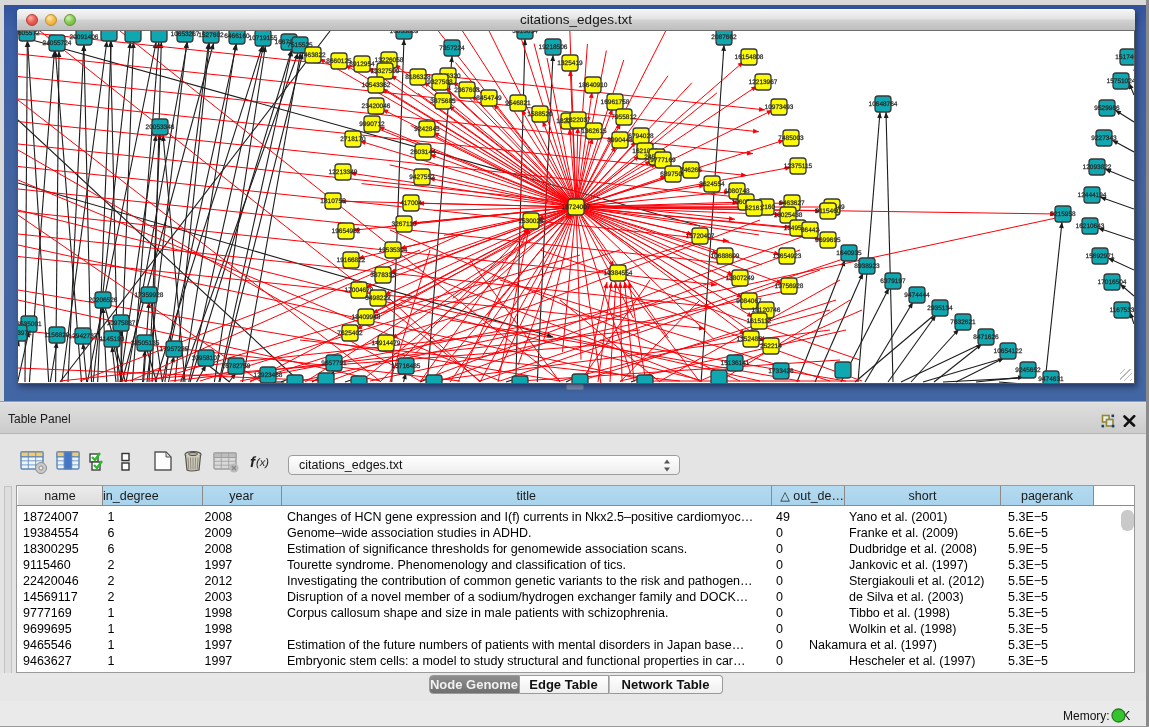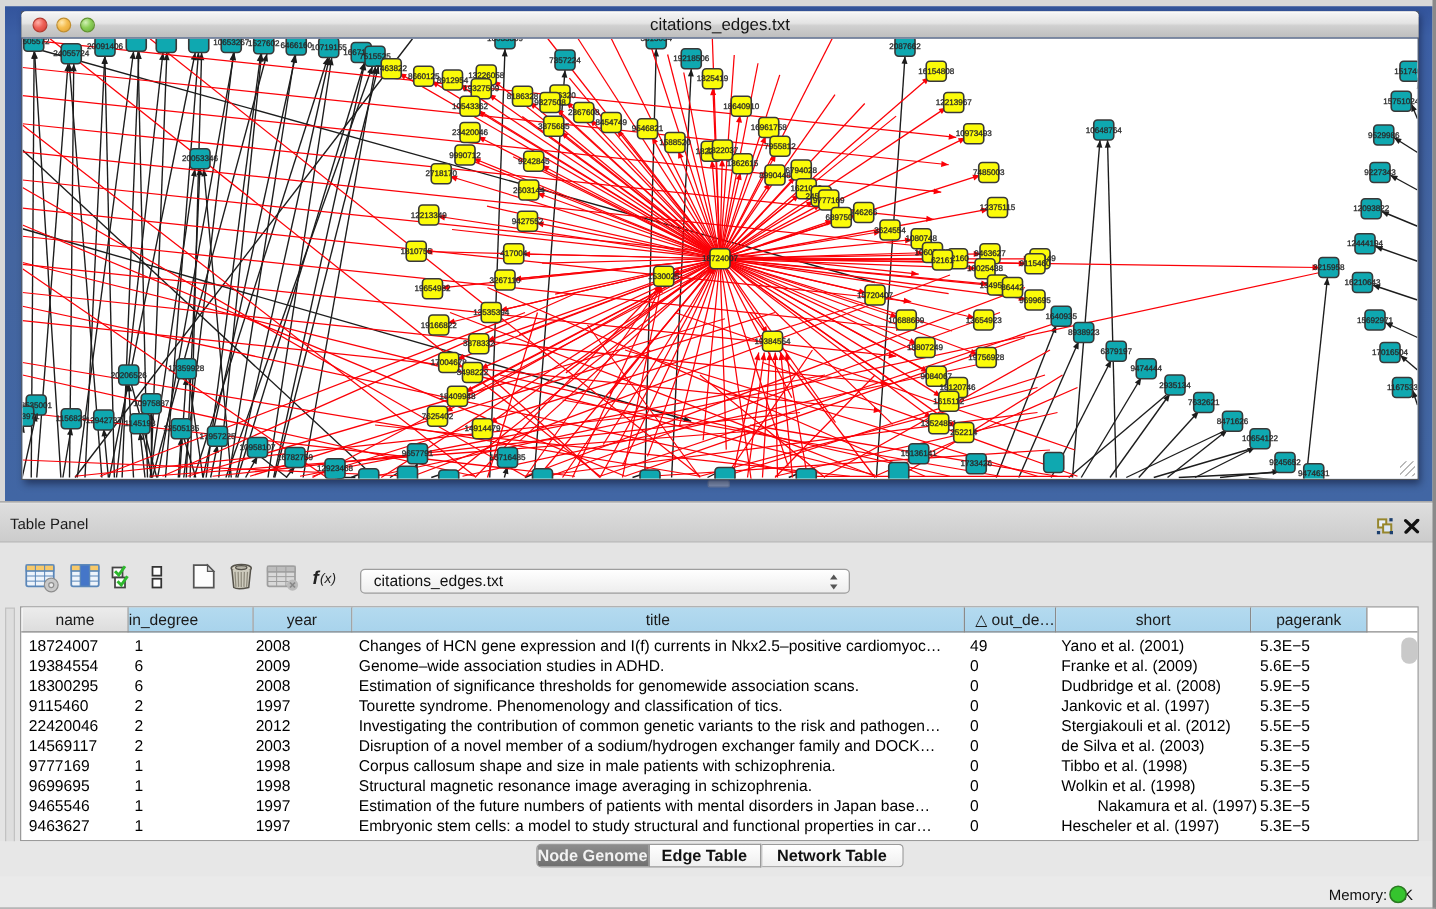--- a/index.html
+++ b/index.html
@@ -935,32 +935,31 @@
         <div style="position:absolute;left:204.5px;top:0;width:77px;height:16px;line-height:16px;overflow:hidden;white-space:nowrap">1998</div>
         <div style="position:absolute;left:287.0px;top:0;width:485.0px;height:16px;line-height:16px;overflow:hidden;white-space:nowrap">Corpus callosum shape and size in male patients with schizophrenia.</div>
         <div style="position:absolute;left:776px;top:0;width:69px;height:16px;line-height:16px;overflow:hidden;white-space:nowrap">0</div>
         <div style="position:absolute;left:849px;top:0;width:152px;height:16px;line-height:16px;overflow:hidden;white-space:nowrap">Tibbo et al. (1998)</div>
         <div style="position:absolute;left:1008px;top:0;width:86px;height:16px;line-height:16px;overflow:hidden;white-space:nowrap">5.3E−5</div>
       </div>
       <div style="position:absolute;left:0;top:620px;width:1100px;height:16px">
         <div style="position:absolute;left:23px;top:0;width:80px;height:16px;line-height:16px;overflow:hidden;white-space:nowrap">9699695</div>
         <div style="position:absolute;left:107.5px;top:0;width:95.0px;height:16px;line-height:16px;overflow:hidden;white-space:nowrap">1</div>
         <div style="position:absolute;left:204.5px;top:0;width:77px;height:16px;line-height:16px;overflow:hidden;white-space:nowrap">1998</div>
-        <div style="position:absolute;left:287.0px;top:0;width:485.0px;height:16px;line-height:16px;overflow:hidden;white-space:nowrap">Structural magnetic resonance image averaging in schizophrenia.</div>
         <div style="position:absolute;left:776px;top:0;width:69px;height:16px;line-height:16px;overflow:hidden;white-space:nowrap">0</div>
         <div style="position:absolute;left:849px;top:0;width:152px;height:16px;line-height:16px;overflow:hidden;white-space:nowrap">Wolkin et al. (1998)</div>
         <div style="position:absolute;left:1008px;top:0;width:86px;height:16px;line-height:16px;overflow:hidden;white-space:nowrap">5.3E−5</div>
       </div>
       <div style="position:absolute;left:0;top:636px;width:1100px;height:16px">
         <div style="position:absolute;left:23px;top:0;width:80px;height:16px;line-height:16px;overflow:hidden;white-space:nowrap">9465546</div>
         <div style="position:absolute;left:107.5px;top:0;width:95.0px;height:16px;line-height:16px;overflow:hidden;white-space:nowrap">1</div>
         <div style="position:absolute;left:204.5px;top:0;width:77px;height:16px;line-height:16px;overflow:hidden;white-space:nowrap">1997</div>
         <div style="position:absolute;left:287.0px;top:0;width:485.0px;height:16px;line-height:16px;overflow:hidden;white-space:nowrap">Estimation of the future numbers of patients with mental disorders in Japan base…</div>
         <div style="position:absolute;left:776px;top:0;width:69px;height:16px;line-height:16px;overflow:hidden;white-space:nowrap">0</div>
-        <div style="position:absolute;left:878px;top:0;width:152px;height:16px;line-height:16px;overflow:hidden;white-space:nowrap">Nakamura et al. (1997)</div>
+        <div style="position:absolute;left:809px;top:0;width:152px;height:16px;line-height:16px;overflow:hidden;white-space:nowrap">Nakamura et al. (1997)</div>
         <div style="position:absolute;left:1008px;top:0;width:86px;height:16px;line-height:16px;overflow:hidden;white-space:nowrap">5.3E−5</div>
       </div>
       <div style="position:absolute;left:0;top:652px;width:1100px;height:16px">
         <div style="position:absolute;left:23px;top:0;width:80px;height:16px;line-height:16px;overflow:hidden;white-space:nowrap">9463627</div>
         <div style="position:absolute;left:107.5px;top:0;width:95.0px;height:16px;line-height:16px;overflow:hidden;white-space:nowrap">1</div>
         <div style="position:absolute;left:204.5px;top:0;width:77px;height:16px;line-height:16px;overflow:hidden;white-space:nowrap">1997</div>
         <div style="position:absolute;left:287.0px;top:0;width:485.0px;height:16px;line-height:16px;overflow:hidden;white-space:nowrap">Embryonic stem cells: a model to study structural and functional properties in car…</div>
         <div style="position:absolute;left:776px;top:0;width:69px;height:16px;line-height:16px;overflow:hidden;white-space:nowrap">0</div>
         <div style="position:absolute;left:849px;top:0;width:152px;height:16px;line-height:16px;overflow:hidden;white-space:nowrap">Hescheler et al. (1997)</div>
         <div style="position:absolute;left:1008px;top:0;width:86px;height:16px;line-height:16px;overflow:hidden;white-space:nowrap">5.3E−5</div>

